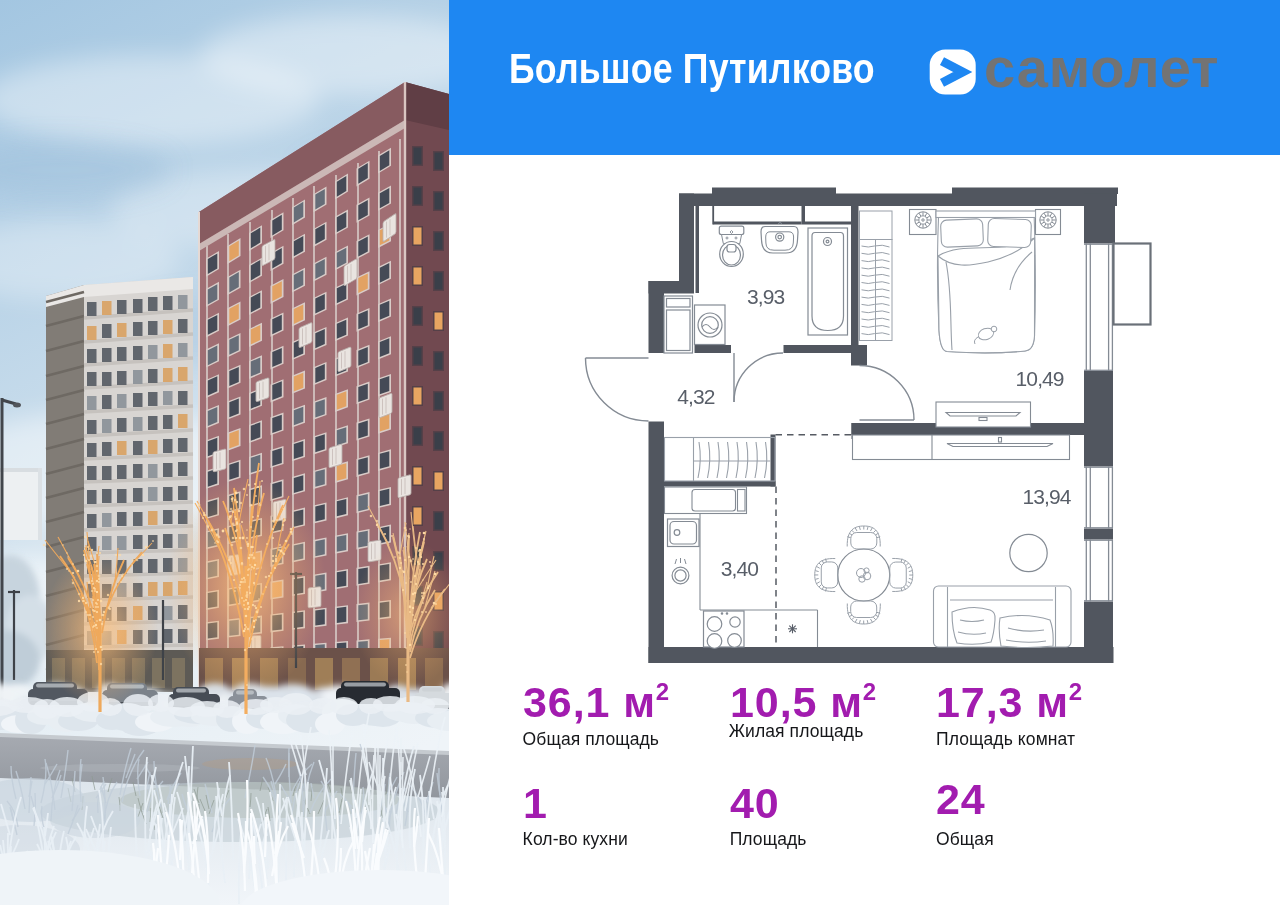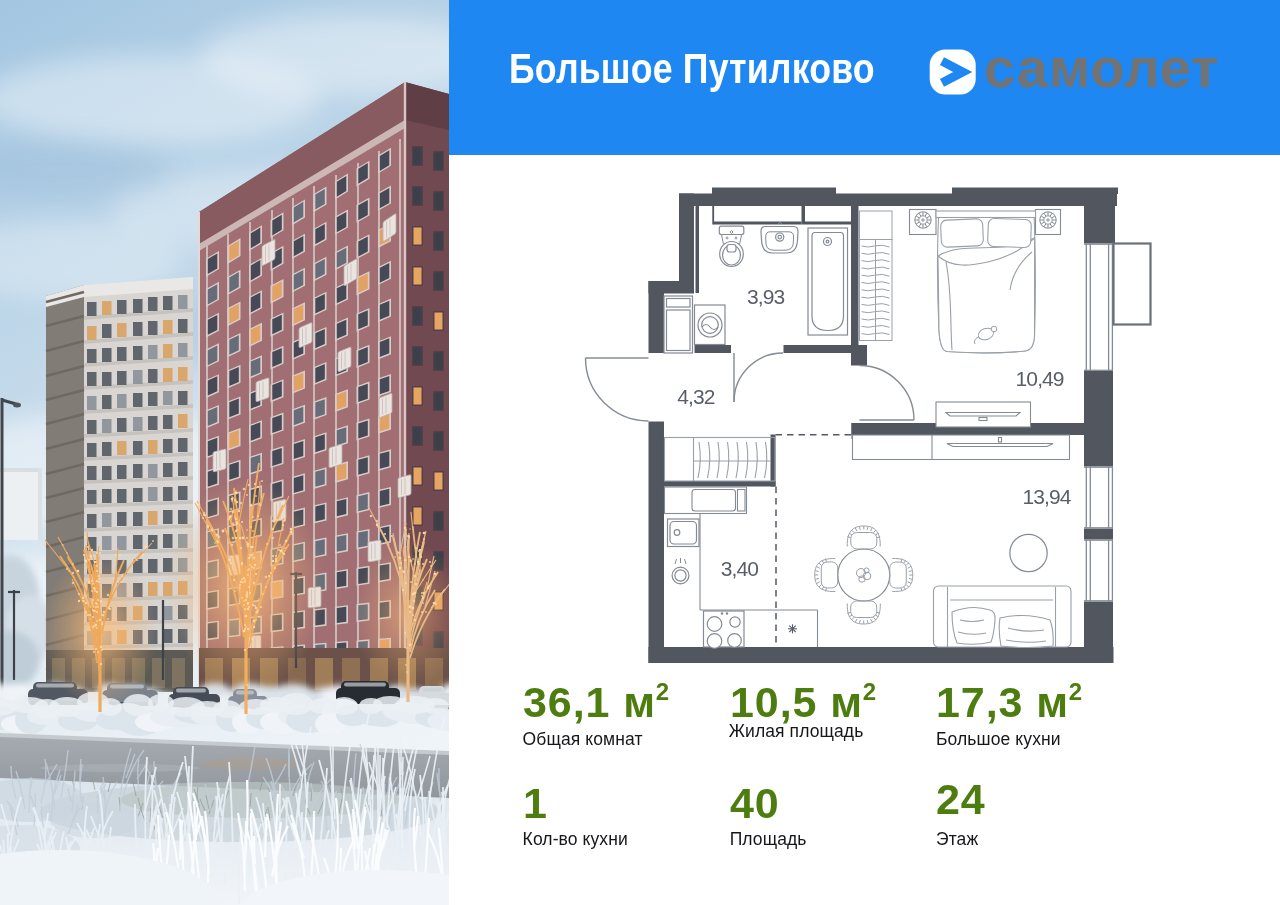--- a/index.html
+++ b/index.html
@@ -1,17 +1,17 @@
 <!DOCTYPE html>
 <html><head><meta charset="utf-8">
 <style>
   html,body{margin:0;padding:0;width:1280px;height:905px;overflow:hidden;background:#fff;
     font-family:"Liberation Sans",sans-serif;}
   .abs{position:absolute;}
-  .num{position:absolute;font-weight:bold;font-size:43px;line-height:1;color:#4d7c0f;letter-spacing:0.9px;}
+  .num{position:absolute;font-weight:bold;font-size:43px;line-height:1;color:#a21caf;letter-spacing:0.9px;}
   .num sup{font-size:24px;position:relative;top:-1.3px;letter-spacing:0;}
   .lbl{position:absolute;font-size:17.5px;line-height:1;color:#16171A;letter-spacing:0.1px;}
 </style></head>
 <body>
 
 <svg class="abs" style="left:0;top:0" width="449" height="905" viewBox="0 0 449 905">
 <defs>
   <linearGradient id="sky" x1="0" y1="0" x2="0.25" y2="1">
     <stop offset="0" stop-color="#A3C6E1"></stop>
         <stop offset="0.45" stop-color="#C6DBEB"></stop>
@@ -2157,32 +2157,32 @@
     </g>
     <text x="747" y="304.2" font-family="Liberation Sans" font-size="21" letter-spacing="-0.9" fill="#585E68">3,93</text>
     <text x="677.3" y="403.5" font-family="Liberation Sans" font-size="21" letter-spacing="-0.9" fill="#585E68">4,32</text>
     <text x="1015.6" y="385.9" font-family="Liberation Sans" font-size="21" letter-spacing="-0.9" fill="#585E68">10,49</text>
     <text x="1022.5" y="504" font-family="Liberation Sans" font-size="21" letter-spacing="-0.9" fill="#585E68">13,94</text>
     <text x="720.7" y="576.1" font-family="Liberation Sans" font-size="21" letter-spacing="-0.9" fill="#585E68">3,40</text>
 </svg>
 
 <div class="num" style="left:523px;top:680.9px">36,1 м<sup>2</sup></div>
 
-<div class="lbl" style="left:522.6px;top:730.6px">Общая комнат</div>
+<div class="lbl" style="left:522.6px;top:730.6px">Общая площадь</div>
 
 <div class="num" style="left:730px;top:681px">10,5 м<sup>2</sup></div>
 
 <div class="lbl" style="left:728.8px;top:723px">Жилая площадь</div>
 
 <div class="num" style="left:936px;top:680.9px">17,3 м<sup>2</sup></div>
 
-<div class="lbl" style="left:936px;top:730.6px">Большое кухни</div>
+<div class="lbl" style="left:936px;top:730.6px">Площадь комнат</div>
 
 <div class="num" style="left:523px;top:782.4px">1</div>
 
 <div class="lbl" style="left:522.6px;top:830.5px">Кол-во кухни</div>
 
 <div class="num" style="left:730px;top:782.4px">40</div>
 
 <div class="lbl" style="left:729.7px;top:830.5px">Площадь</div>
 
 <div class="num" style="left:936px;top:778px">24</div>
 
-<div class="lbl" style="left:936px;top:830.5px">Этаж</div>
+<div class="lbl" style="left:936px;top:830.5px">Общая</div>
 </body></html>

